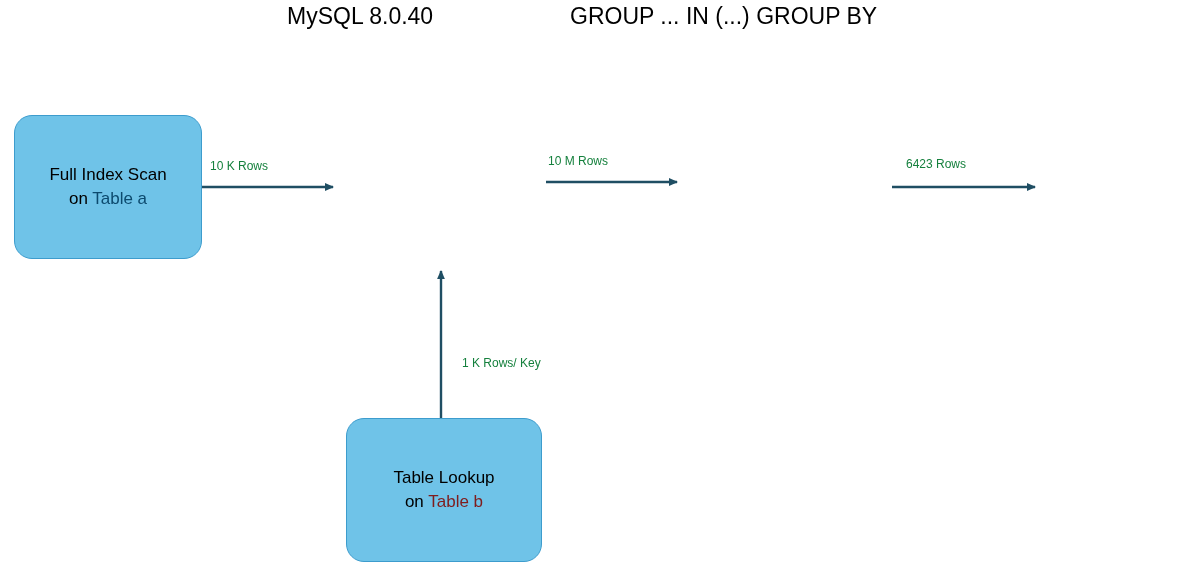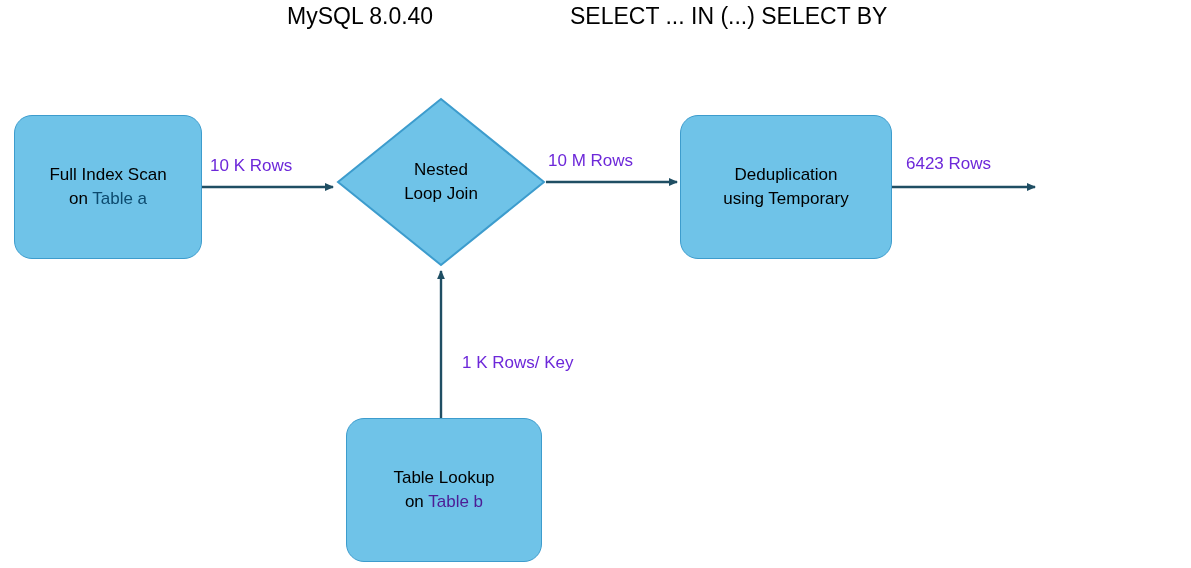--- a/index.html
+++ b/index.html
@@ -45,21 +45,21 @@
     font-size: 17px;
     line-height: 24px;
     color: #000000;
     padding: 0 6px;
   }
   .node-label.big {
     font-size: 25px;
     line-height: 30px;
   }
   .tbl-a { color: #0c4a6e; }
-  .tbl-b { color: #4c1d95; }
+  .tbl-b { color: #7f1d1d; }
 
   #node-full-scan  { left: 14px;  top: 115px; width: 188px; height: 144px; }
   #node-dedup      { left: 680px; top: 115px; width: 212px; height: 144px; }
   #node-result     { left: 1038px;top: 115px; width: 143px; height: 144px; }
   #node-index-lookup { left: 346px; top: 418px; width: 196px; height: 144px; }
 
   
   #node-join {
     position: absolute;
     left: 336px;
@@ -90,38 +90,38 @@
     pointer-events: none;
     overflow: visible;
   }
   .edge-line {
     stroke: #1F4E63;
     stroke-width: 2.4;
     fill: none;
   }
   .edge-label {
     position: absolute;
-    font-size: 17px;
+    font-size: 12px;
     line-height: 22px;
-    color: #6d28d9;
+    color: #15803d;
     white-space: nowrap;
     background: transparent;
   }
   #lbl-10k    { left: 210px; top: 155px; }
   #lbl-10m    { left: 548px; top: 150px; }
   #lbl-9999   { left: 906px; top: 153px; }
   #lbl-1krows { left: 462px; top: 352px; }
 </style>
 </head>
 <body>
 
 <div id="canvas">
 
   <div class="title" id="title-mysql">MySQL 8.0.40</div>
-  <div class="title" id="title-query">SELECT ... IN (...) SELECT BY</div>
+  <div class="title" id="title-query">GROUP ... IN (...) GROUP BY</div>
 
   <svg class="edge-svg">
     <defs>
       <marker id="arrow" markerWidth="9" markerHeight="9" refX="8" refY="4.5" orient="auto" markerUnits="userSpaceOnUse">
         <path d="M0,0.6 L9,4.5 L0,8.4 z" fill="#1F4E63"></path>
       </marker>
     </defs>
     <line class="edge-line" x1="202" y1="187" x2="333" y2="187" marker-end="url(#arrow)"></line>
     <line class="edge-line" x1="546" y1="182" x2="677" y2="182" marker-end="url(#arrow)"></line>
     <line class="edge-line" x1="892" y1="187" x2="1035" y2="187" marker-end="url(#arrow)"></line>
@@ -133,38 +133,21 @@
   <div class="edge-label" id="lbl-9999">6423 Rows</div>
   <div class="edge-label" id="lbl-1krows">1 K Rows/ Key</div>
 
   <div class="node-box" id="node-full-scan">
     <div class="node-label">
       <span>Full Index Scan</span><br>
       <span>on </span><span class="tbl-a">Table a</span>
     </div>
   </div>
 
-  <div id="node-join">
-    <svg viewBox="0 0 210 170">
-      <polygon points="105,2 208,85 105,168 2,85" fill="#6FC3E8" stroke="#3D9CCD" stroke-width="2"></polygon>
-    </svg>
-    <div class="diamond-text">
-      <div>
-        <span>Nested</span><br>
-        <span>Loop Join</span>
-      </div>
-    </div>
-  </div>
 
-  <div class="node-box" id="node-dedup">
-    <div class="node-label">
-      <span>Deduplication</span><br>
-      <span>using Temporary</span>
-    </div>
-  </div>
 
 
   <div class="node-box" id="node-index-lookup">
     <div class="node-label">
       <span>Table Lookup</span><br>
       <span>on </span><span class="tbl-b">Table b</span>
     </div>
   </div>
 
 </div>

